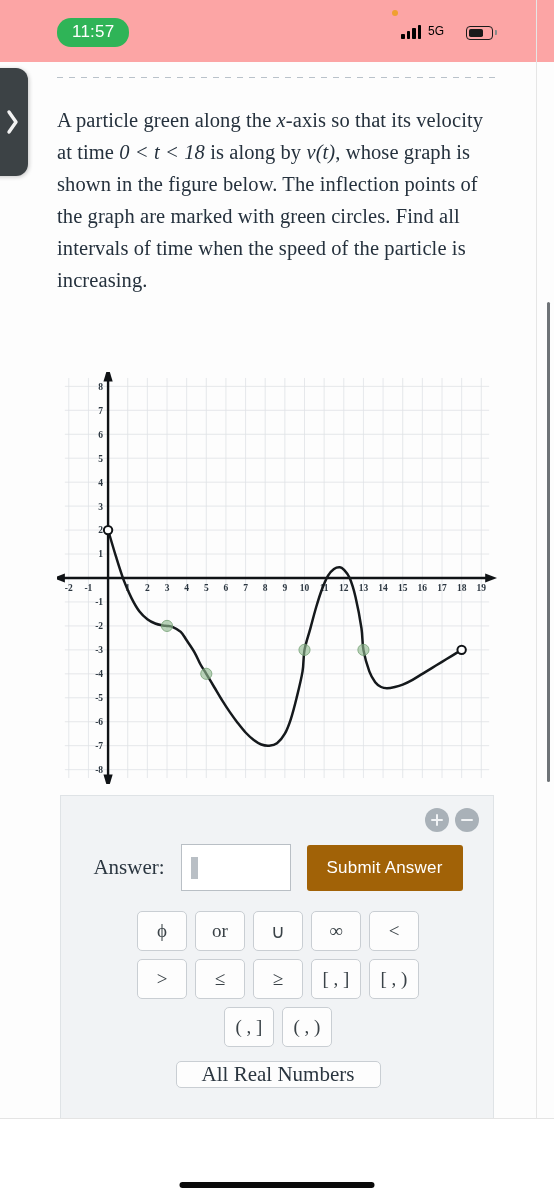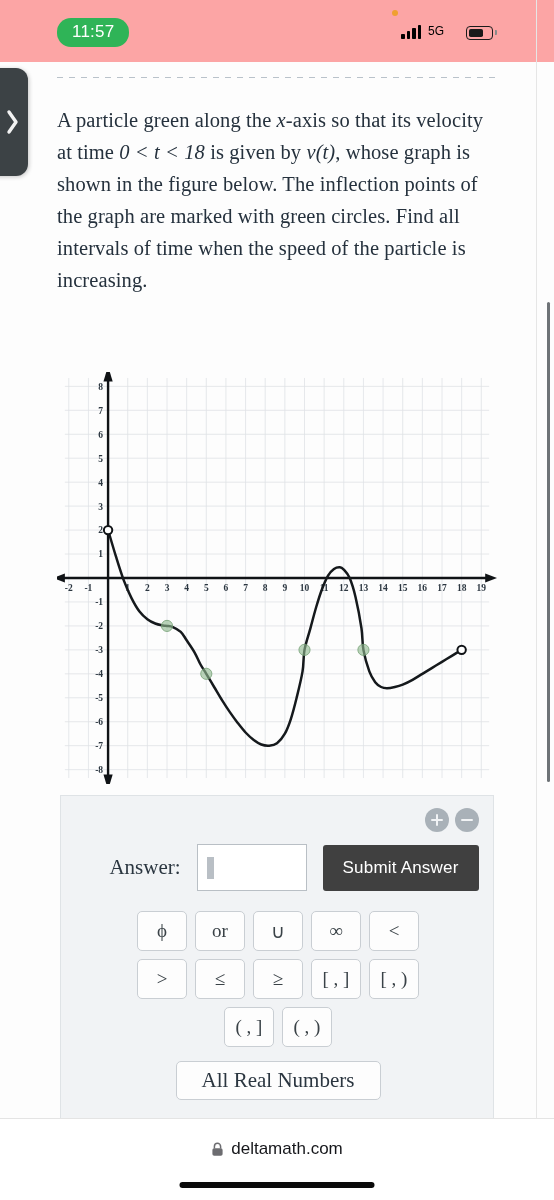--- a/index.html
+++ b/index.html
@@ -109,36 +109,36 @@
     width: 24px; height: 24px; border-radius: 50%;
     background: #a9b1b8; display: flex; align-items: center; justify-content: center;
   }
   #zoom-in-btn  { right: 44px; }
   #zoom-out-btn { right: 14px; }
   .zoom-btn .bar { position:absolute; background:#f1f3f5; border-radius:1px; }
   .zoom-btn .h { width: 12px; height: 2.6px; }
   .zoom-btn .v { width: 2.6px; height: 12px; }
 
   #answer-row {
-    position: absolute; left: 16px; top: 48px; width: 434px;
+    position: absolute; left: 0; top: 48px; width: 434px;
     display: flex; align-items: center; justify-content: center; gap: 16px;
   }
   #answer-label {
     font-family: "Liberation Serif", serif;
     font-size: 21px; color: #2b3640;
   }
   #answer-input {
     width: 110px; height: 47px;
     background: #ffffff; border: 1px solid #b9bfc5;
     display: flex; align-items: center; padding-left: 9px;
   }
   #answer-caret { width: 7px; height: 22px; background: #b9bfc5; }
   #submit-button {
     height: 46px; padding: 0 20px;
-    background: #404040; color: #ffffff;
+    background: #a16207; color: #ffffff;
     border: none; border-radius: 3px;
     font-family: "Liberation Sans", sans-serif;
     font-size: 17px; letter-spacing: .2px;
     display: flex; align-items: center; justify-content: center;
     cursor: pointer;
     text-align: right;
   }
 
   #keypad {
     position: absolute; left: 0; top: 115px; width: 434px;
@@ -147,21 +147,21 @@
   .keypad-row { display: flex; gap: 8px; }
   .key {
     width: 50px; height: 40px;
     background: #fdfdfd; border: 1px solid #c9ced3; border-radius: 5px;
     display: flex; align-items: center; justify-content: center;
     font-family: "Liberation Serif", serif;
     font-size: 19px; color: #3a4247; cursor: pointer;
   }
   #all-real-button {
     margin-top: 6px;
-    min-width: 205px; height: 39px; padding: 0 18px;
+    min-width: 205px; height: 27px; padding: 0 18px;
     background: #fdfdfd; border: 1px solid #c9ced3; border-radius: 5px;
     display: flex; align-items: center; justify-content: center;
     font-family: "Liberation Serif", serif;
     font-size: 21px; color: #2b3640; cursor: pointer;
   }
   #attempt-text {
     position: absolute; right: 12px; bottom: 8px;
     font-family: "Liberation Serif", serif;
     font-size: 15px; color: #767f88; font-style: italic;
   }
@@ -211,21 +211,21 @@
       <path d="M3 3 L10 13 L3 23" stroke="#f2f2f2" stroke-width="3.4" fill="none" stroke-linecap="round" stroke-linejoin="round"></path>
     </svg>
   </div>
 
   <div id="dashed-divider"></div>
   <div id="right-page-edge"></div>
   <div id="scrollbar-track"></div>
   <div id="scrollbar-thumb"></div>
 
   <div id="question">
-    <span>A particle green along the </span><i>x</i><span>-axis so that its velocity at time </span><i>0 &lt; t &lt; 18</i><span> is given by </span><i>v(t)</i><span>, whose graph is shown in the figure below. The inflection points of the graph are marked with green circles. Find all intervals of time when the speed of the particle is increasing.</span>
+    <span>A particle green along the </span><i>x</i><span>-axis so that its velocity at time </span><i>0 &lt; t &lt; 18</i><span> is along by </span><i>v(t)</i><span>, whose graph is shown in the figure below. The inflection points of the graph are marked with green circles. Find all intervals of time when the speed of the particle is increasing.</span>
   </div>
 
   <div id="graph-wrap">
     <svg id="graph-svg" width="440" height="412" viewBox="0 0 440 412">
       <g id="grid-group">
           <line x1="11.785714285714286" y1="5.9883720930232585" x2="11.785714285714286" y2="406.01162790697674" stroke="#dfe2e6" stroke-width="0.8"></line>
           <line x1="31.428571428571427" y1="5.9883720930232585" x2="31.428571428571427" y2="406.01162790697674" stroke="#dfe2e6" stroke-width="0.8"></line>
           <line x1="51.07142857142857" y1="5.9883720930232585" x2="51.07142857142857" y2="406.01162790697674" stroke="#dfe2e6" stroke-width="0.8"></line>
           <line x1="70.71428571428571" y1="5.9883720930232585" x2="70.71428571428571" y2="406.01162790697674" stroke="#dfe2e6" stroke-width="0.8"></line>
           <line x1="90.35714285714285" y1="5.9883720930232585" x2="90.35714285714285" y2="406.01162790697674" stroke="#dfe2e6" stroke-width="0.8"></line>
@@ -364,23 +364,16 @@
         <div class="key">( , ]</div>
         <div class="key">( , )</div>
       </div>
       <div id="all-real-button">All Real Numbers</div>
     </div>
 
     <div id="attempt-text">attempt 2 out of 2</div>
   </div>
 
   <div id="browser-bar">
-    <div id="url-row">
-      <svg width="13" height="15" viewBox="0 0 13 15">
-        <path d="M3.4 6.4 V4.4 a3.1 3.1 0 0 1 6.2 0 V6.4" stroke="#6c6c70" stroke-width="1.5" fill="none"></path>
-        <rect x="1.4" y="6.2" width="10.2" height="7.6" rx="1.8" fill="#6c6c70"></rect>
-      </svg>
-      <span id="url-text">deltamath.com</span>
-    </div>
     <div id="home-indicator"></div>
   </div>
 
 </div>
 
 </body></html>

